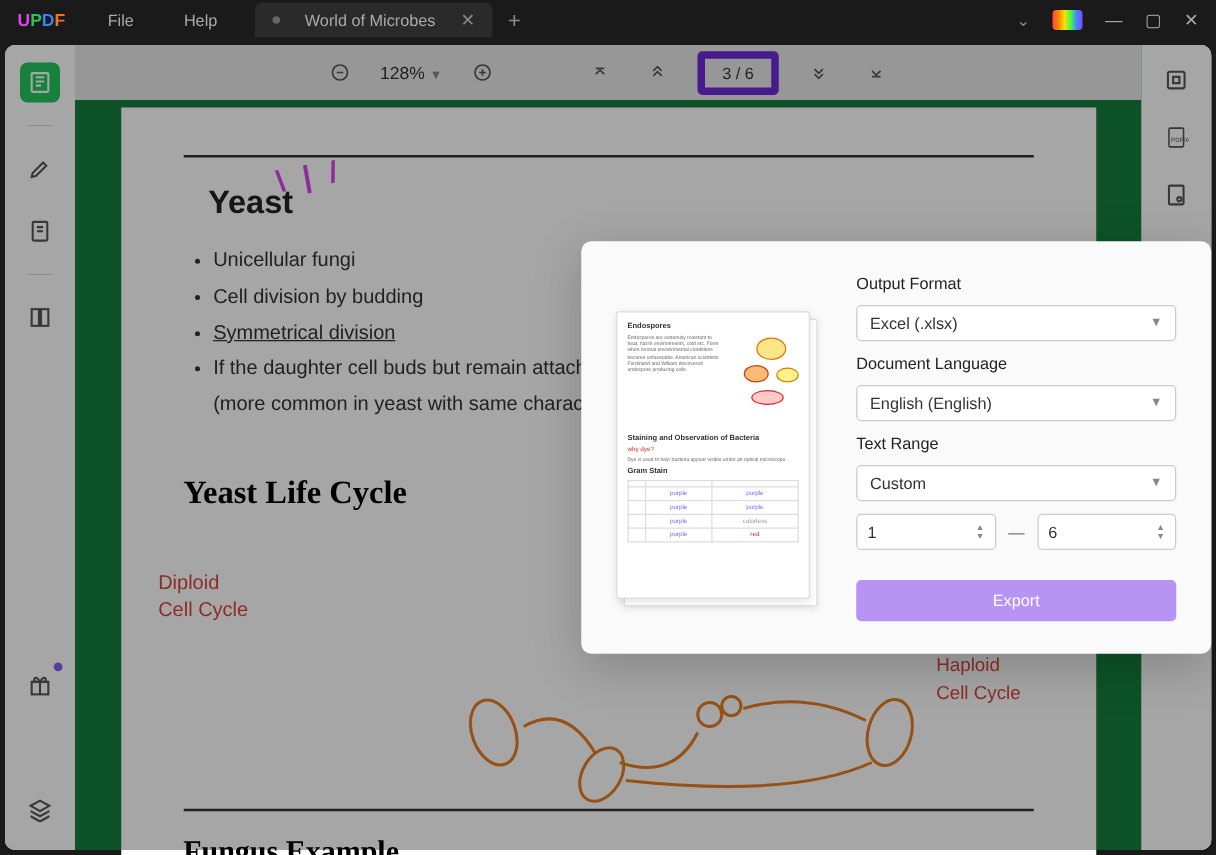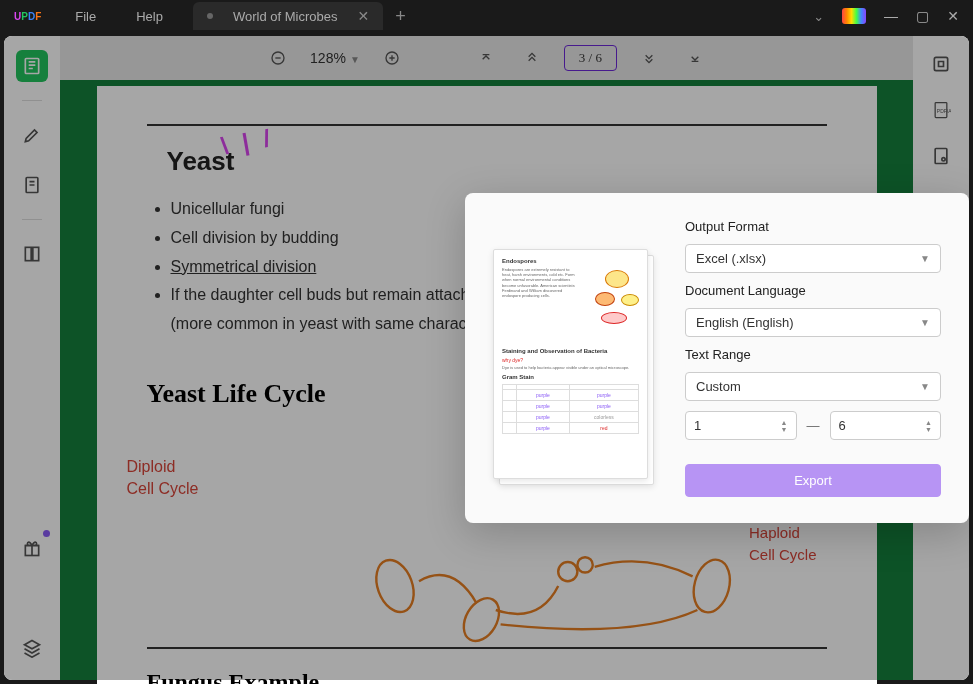--- a/index.html
+++ b/index.html
@@ -1,20 +1,20 @@
 <!DOCTYPE html>
 <html><head>
 <meta charset="utf-8">
 <style>
 * { margin: 0; padding: 0; box-sizing: border-box; font-family: -apple-system, BlinkMacSystemFont, "Segoe UI", sans-serif; }
 body { width: 973px; height: 684px; background: #1a1a1a; overflow: hidden; position: relative; }
 
 
 .titlebar { height: 32px; background: #1a1a1a; display: flex; align-items: center; color: #aaa; font-size: 13px; }
-.logo { padding: 0 14px; font-weight: 600; font-size: 10px; }
+.logo { padding: 0 14px; font-weight: 600; font-size: 14px; }
 .logo .u { color: #d946ef; }
 .logo .p { color: #22c55e; }
 .logo .d { color: #3b82f6; }
 .logo .f { color: #f97316; }
 .menu-item { padding: 0 20px; cursor: pointer; }
 .tab { background: #2a2a2a; padding: 6px 14px; border-radius: 6px 6px 0 0; display: flex; align-items: center; gap: 20px; margin-left: 10px; }
 .tab-dot { width: 6px; height: 6px; border-radius: 50%; background: #666; }
 .tab-close { color: #888; font-size: 14px; cursor: pointer; }
 .tab-add { margin-left: 12px; color: #888; font-size: 18px; cursor: pointer; }
 .titlebar-right { margin-left: auto; display: flex; align-items: center; gap: 18px; padding-right: 14px; }
@@ -41,21 +41,21 @@
 .rsb-icon svg { width: 20px; height: 20px; }
 
 
 .center { flex: 1; background: #15803d; position: relative; }
 
 
 .toolbar { height: 44px; display: flex; align-items: center; justify-content: center; gap: 18px; background: #e8e8e8; }
 .tool-btn { width: 28px; height: 28px; display: flex; align-items: center; justify-content: center; cursor: pointer; color: #555; }
 .zoom-txt { font-size: 14px; color: #333; }
 .zoom-caret { font-size: 10px; color: #888; margin-left: 4px; }
-.page-ind { border: 1px solid #6d28d9; border-radius: 4px; padding: 4px 14px; font-size: 13px; color: #333; font-family: Liberation Serif, serif; }
+.page-ind { border: 6px solid #6d28d9; border-radius: 4px; padding: 4px 14px; font-size: 13px; color: #333; }
 .toolbar svg { width: 16px; height: 16px; }
 
 
 .docpage { background: #fff; margin: 6px auto 0; width: 780px; height: 620px; padding: 30px 50px; position: relative; }
 .docpage hr { border: none; border-top: 2px solid #333; margin: 8px 0 20px; }
 .yeast-title { font-family: Georgia, serif; font-size: 26px; font-weight: bold; color: #222; position: relative; display: inline-block; margin-left: 20px; }
 .yeast-strokes { position: absolute; top: -18px; right: -40px; color: #d946ef; font-size: 24px; letter-spacing: 4px; transform: rotate(-10deg); }
 .bullets { margin-top: 18px; font-size: 16px; line-height: 1.8; color: #333; }
 .bullets li { list-style: disc; margin-left: 24px; }
 .underline { text-decoration: underline; }

